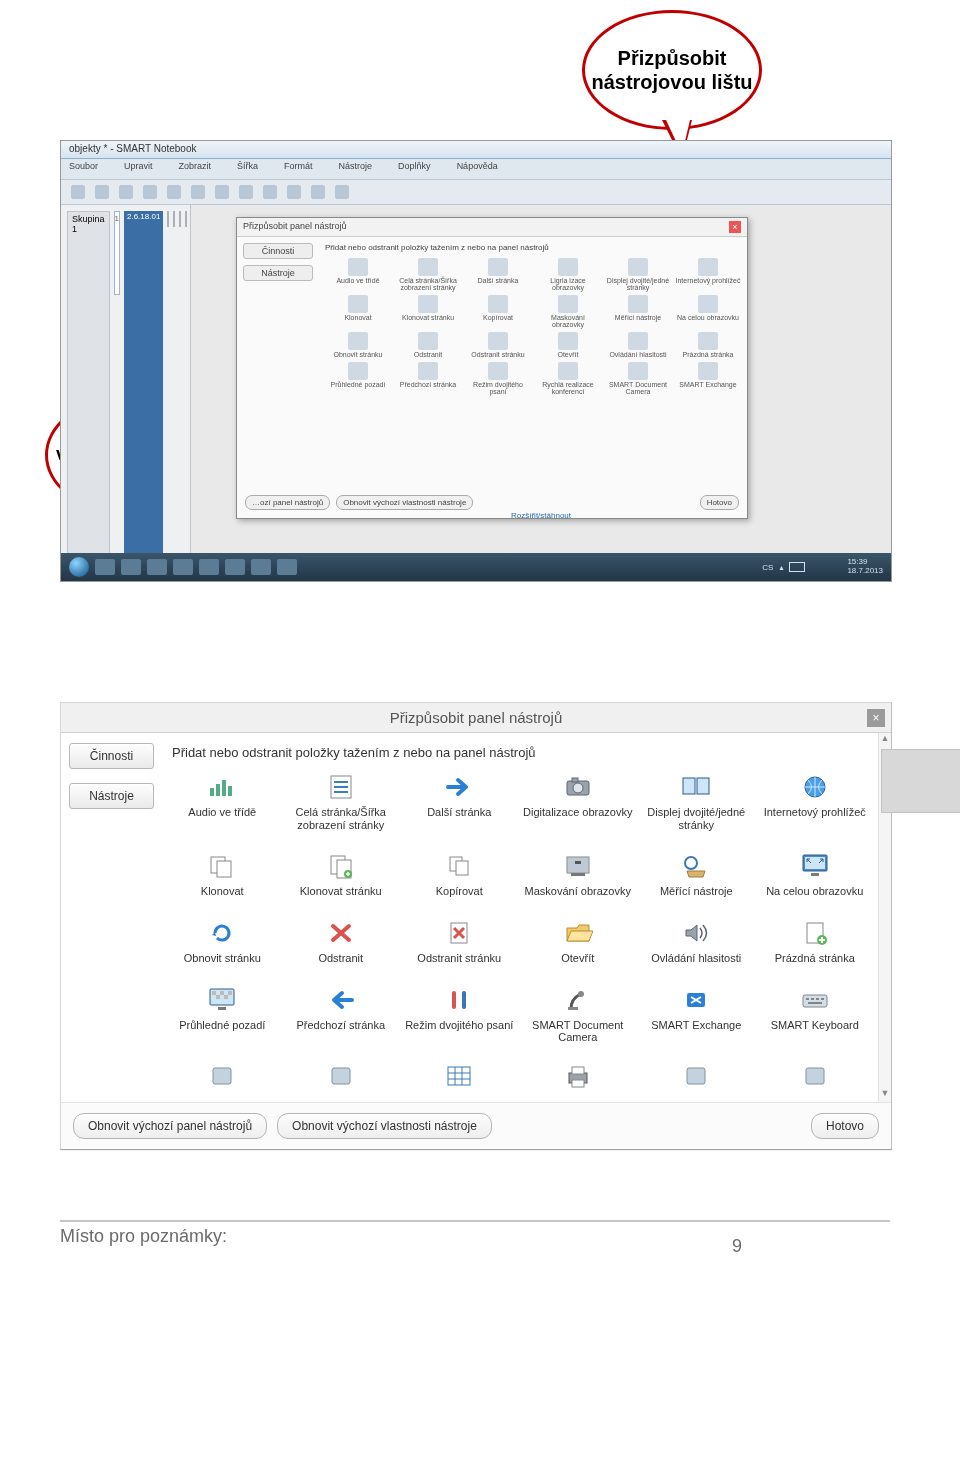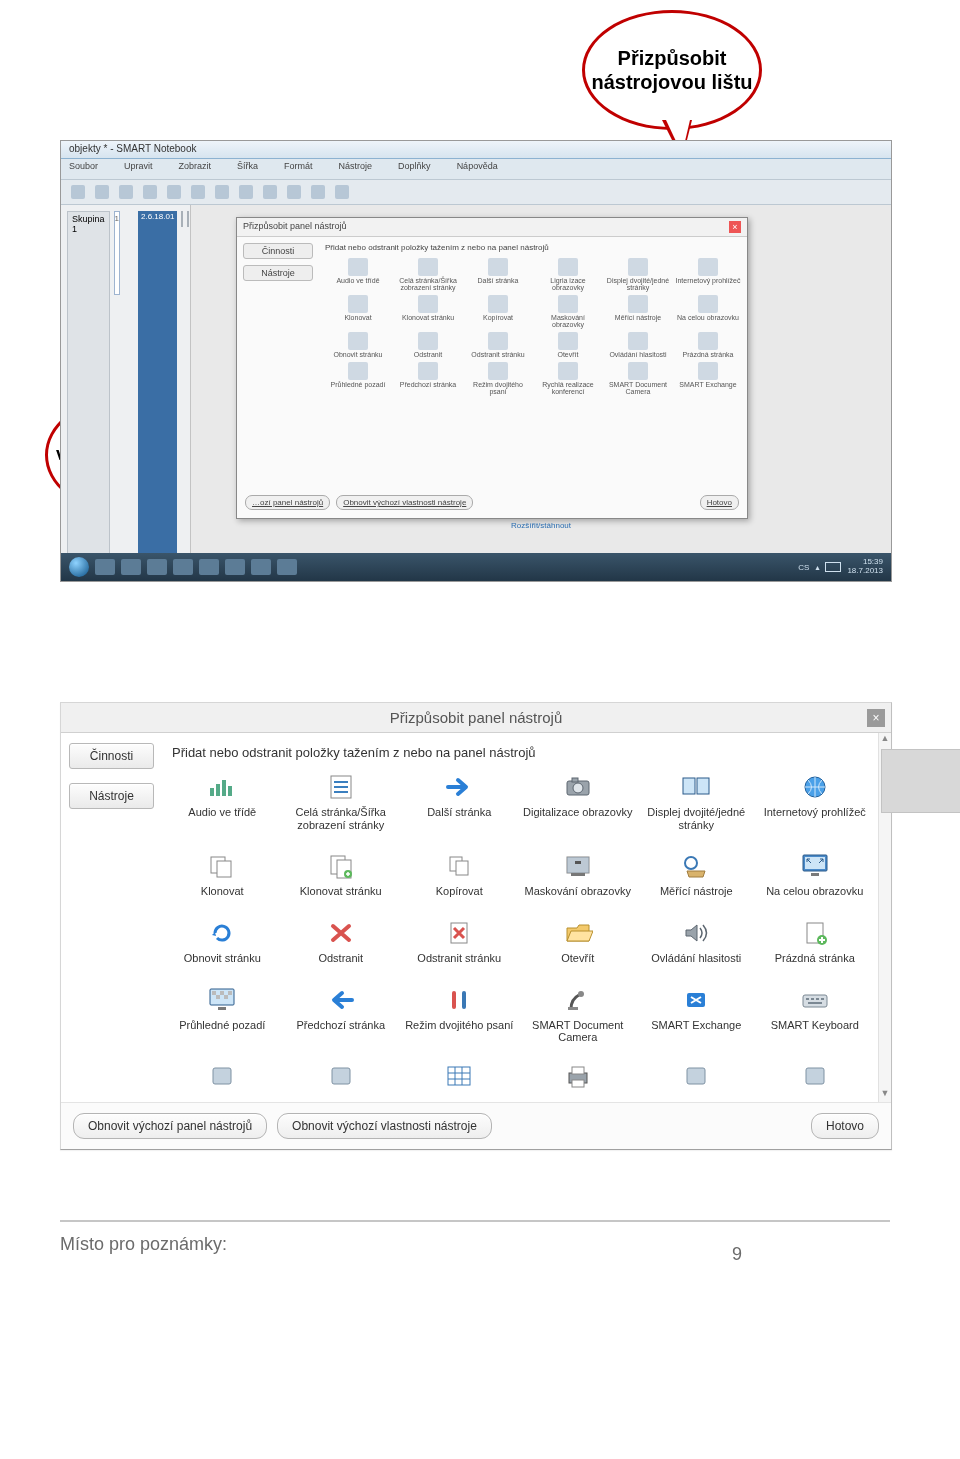--- a/index.html
+++ b/index.html
@@ -75,33 +75,33 @@
   .md-x { width:12px; height:12px; background:#e55; color:#fff; text-align:center; line-height:12px; font-size:9px; }
   .md-body { display:flex; height:255px; }
   .md-tabs { width:70px; display:flex; flex-direction:column; gap:6px; padding:6px; }
   .md-tab { background:#eee; border:1px solid #bbb; border-radius:3px; padding:2px 4px; text-align:center; }
   .md-grid { flex:1; padding:6px; }
   .md-instr { font-size:8px; margin-bottom:6px; }
   .md-icons { display:grid; grid-template-columns: repeat(6, 1fr); gap:4px 4px; }
   .md-item { text-align:center; font-size:7px; color:#555; }
   .md-it-ic { width:20px; height:18px; background:#cfd9e3; margin:0 auto 1px; border-radius:2px; }
   .md-btns { position:absolute; bottom:8px; left:8px; right:8px; display:flex; justify-content:space-between; gap:8px;}
-  .md-btn { background:#f0f0f0; border:1px solid #aaa; border-radius:7px; padding:2px 6px; font-size:8px;text-decoration:underline; }
+  .md-btn { background:#f0f0f0; border:1px solid #aaa; border-radius:7px; padding:2px 6px; font-size:8px; }
   .md-btns .left-btns { display:flex; gap:6px; }
-  .mini-link { position:absolute; left:50%; bottom:30px; transform:translateX(-50%); font-size:8px; color:#2a6db0; }
+  .mini-link { position:absolute; left:50%; bottom:40px; transform:translateX(-50%); font-size:8px; color:#2a6db0; }
   .taskbar {
     position: absolute; left:0; right:0; bottom:0; height:28px;
     background: linear-gradient(#3a556a, #223647);
     display:flex; align-items:center; padding:0 8px; gap:6px;
   }
   .tb-orb { width:20px; height:20px; border-radius:50%; background:radial-gradient(circle at 35% 30%, #8fd3ff, #0a4f85); }
   .tb-app { width:20px; height:16px; background:#5c7c96; border-radius:2px; }
   .tb-tray { margin-left:auto; display:flex; align-items:center; gap:6px; color:#cfe0ee; font-size:8px; }
   .tb-batt { width:14px; height:8px; border:1px solid #cfe0ee; }
-  .tb-clock { text-align:right; line-height:1.1; }
+  .tb-clock { text-align:left; line-height:1.1;margin-left:36px; }
 
   
   .callout {
     position: absolute;
     border: 3px solid #c00000;
     border-radius: 50%;
     background: #ffffff;
     text-align: center;
     font-weight: bold;
     color: #000;
@@ -219,21 +219,21 @@
   }
   .bd-row5 { display:grid; grid-template-columns: repeat(6, 1fr); column-gap:6px; margin-top:20px; padding-right:14px; }
   .bd-row5 .bd-ico { height:24px; width:30px; }
 
   
   svg { display:block; }
 
   .notes-line {
     width: 830px; margin: 70px auto 0 auto;
     border-top: 2px solid #c6c6c6;
-    padding-top: 12px;
+    padding-top: 4px;
     font-size: 18px; color: #6b6b6b;
   }
   .page-number {
     position: absolute; right: 70px; bottom: 30px;
     font-size: 18px; color: #6b6b6b;
   }
 </style>
 </head>
 <body>
 
@@ -281,21 +281,21 @@
       <div class="tb-ico"></div>
       <div class="tb-ico"></div>
       <div class="tb-ico"></div>
     </div>
     <div class="top-body">
       <div class="top-side">
         <div class="thumb-title">Skupina 1</div>
         <div class="thumb">
           <div>1</div>
         </div>
-        <div style="font-size:8px;color:#fff;background:#3a6ea5;padding:1px 3px;width:110px;text-align:center;margin-left:14px;">2.6.18.01</div>
+        <div style="font-size:8px;color:#fff;background:#3a6ea5;padding:1px 3px;width:110px;text-align:center;">2.6.18.01</div>
         <div class="side-ico"></div>
         <div class="side-ico"></div>
         <div class="side-ico"></div>
         <div class="side-ico"></div>
       </div>
       <div class="top-main">
         <div class="mini-dialog">
           <div class="md-title">
             <span>Přizpůsobit panel nástrojů</span>
             <span class="md-x">×</span>

